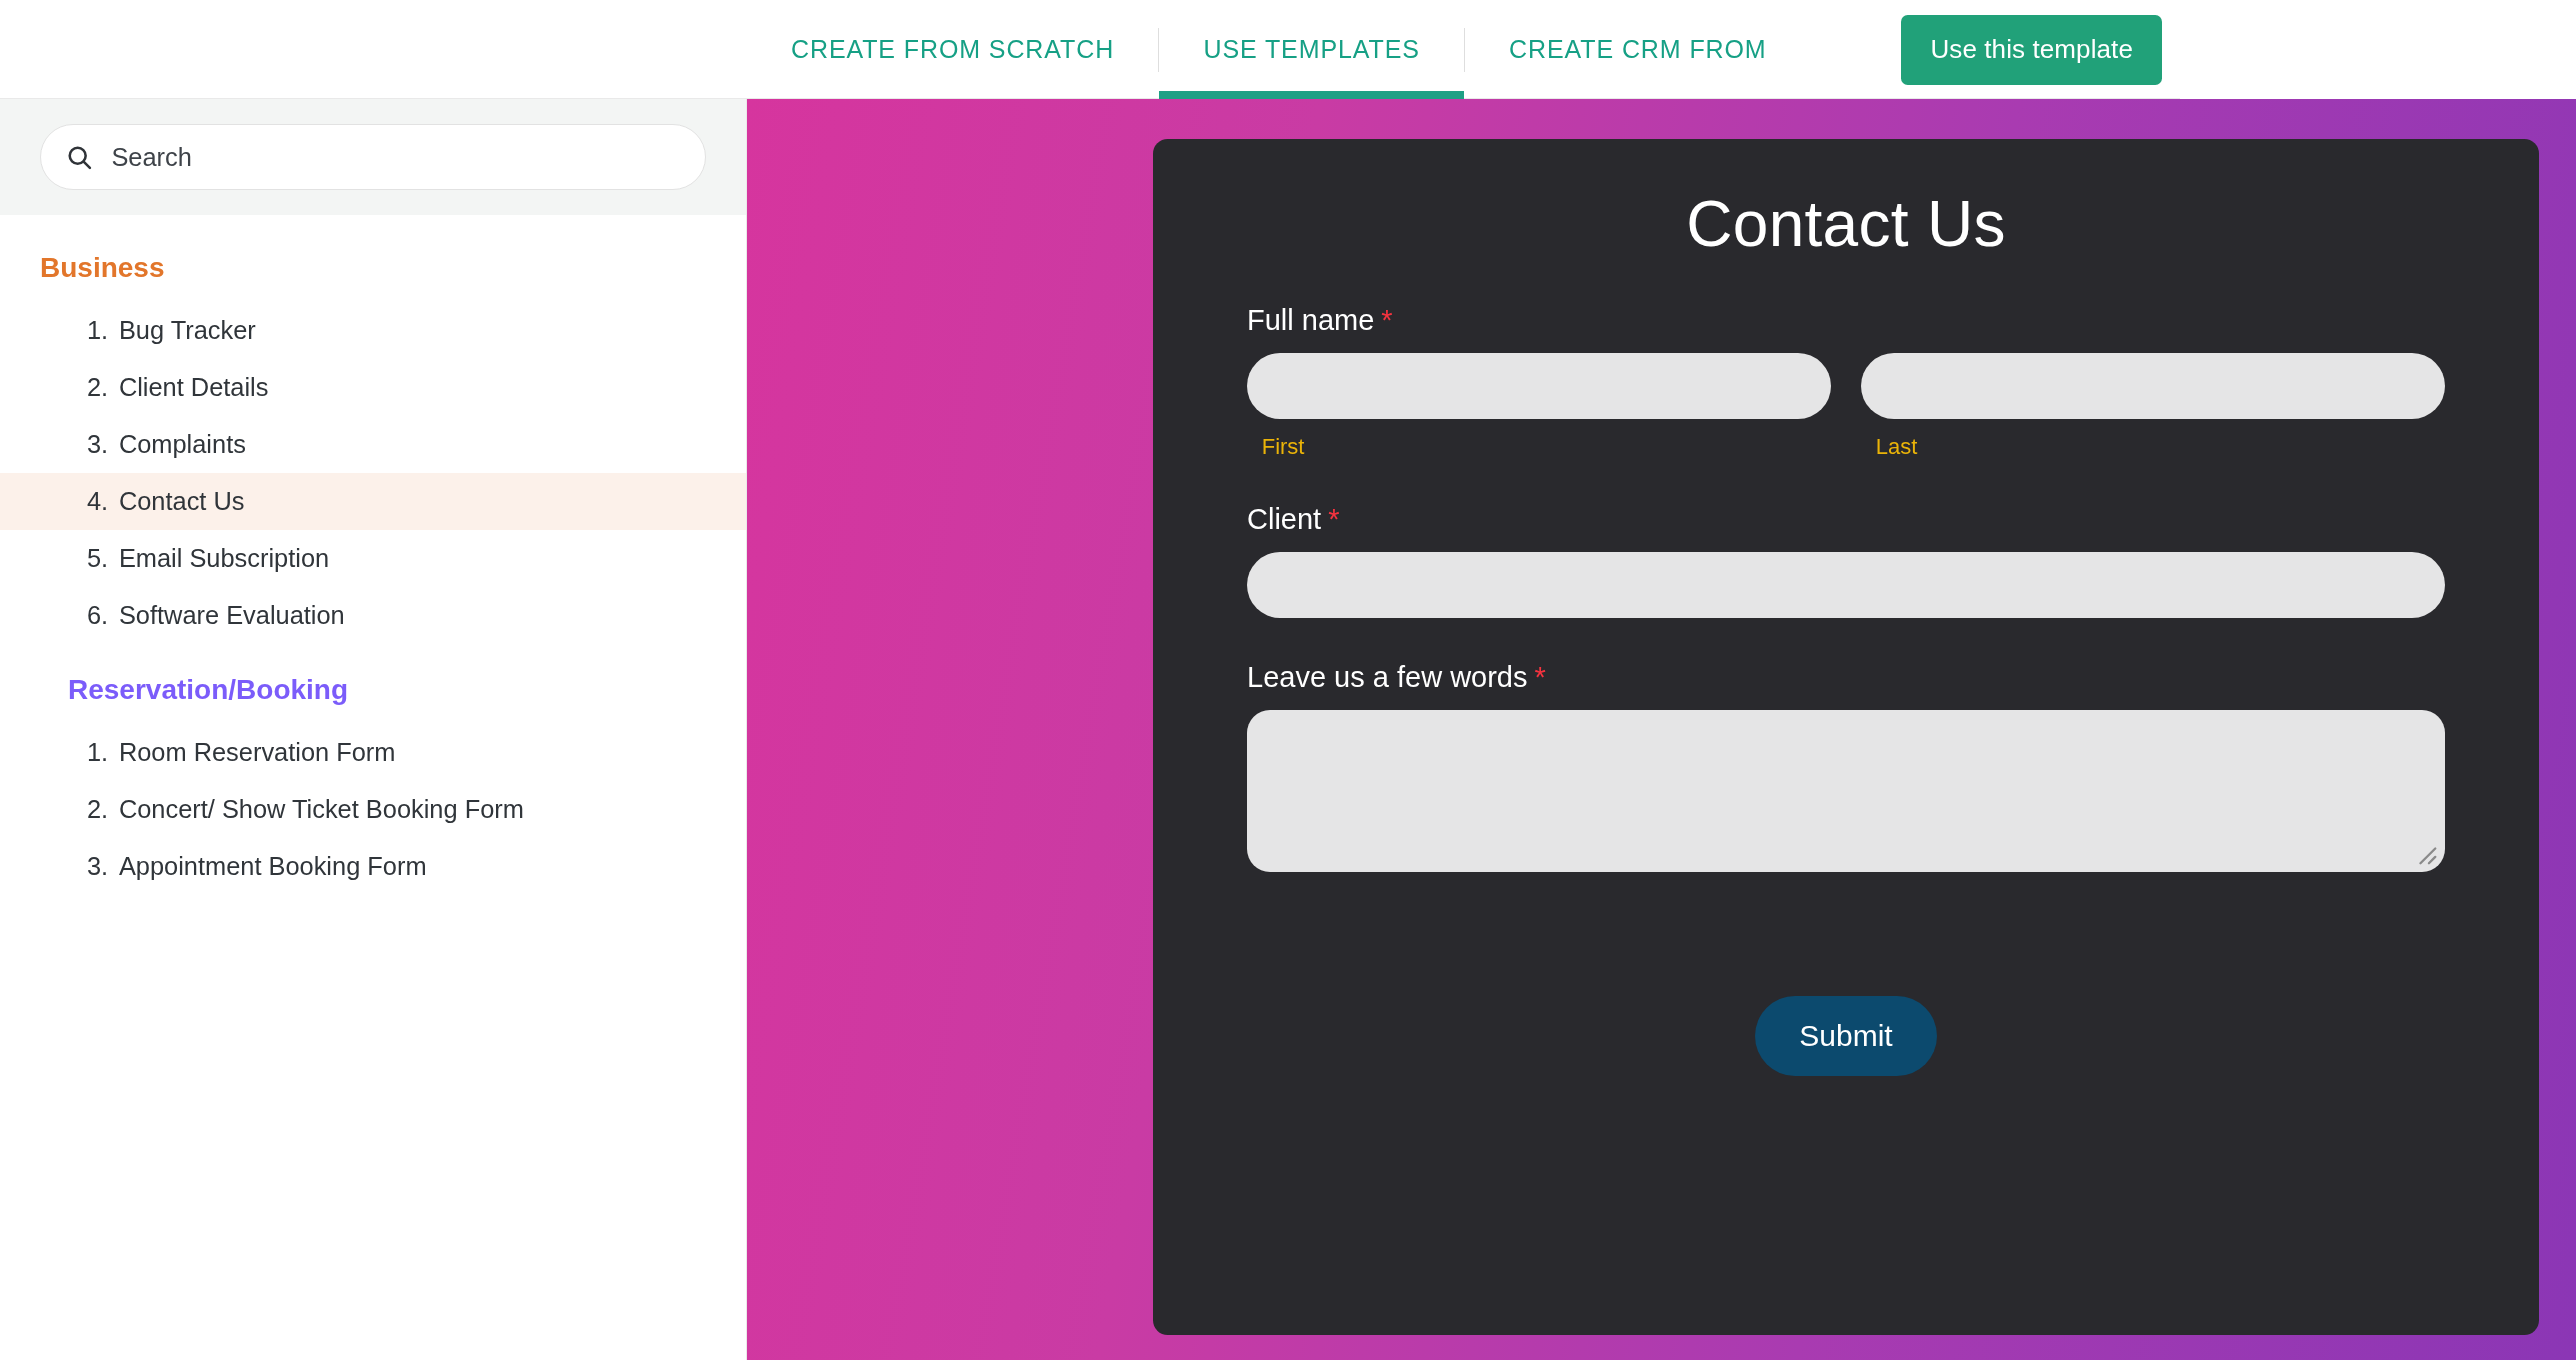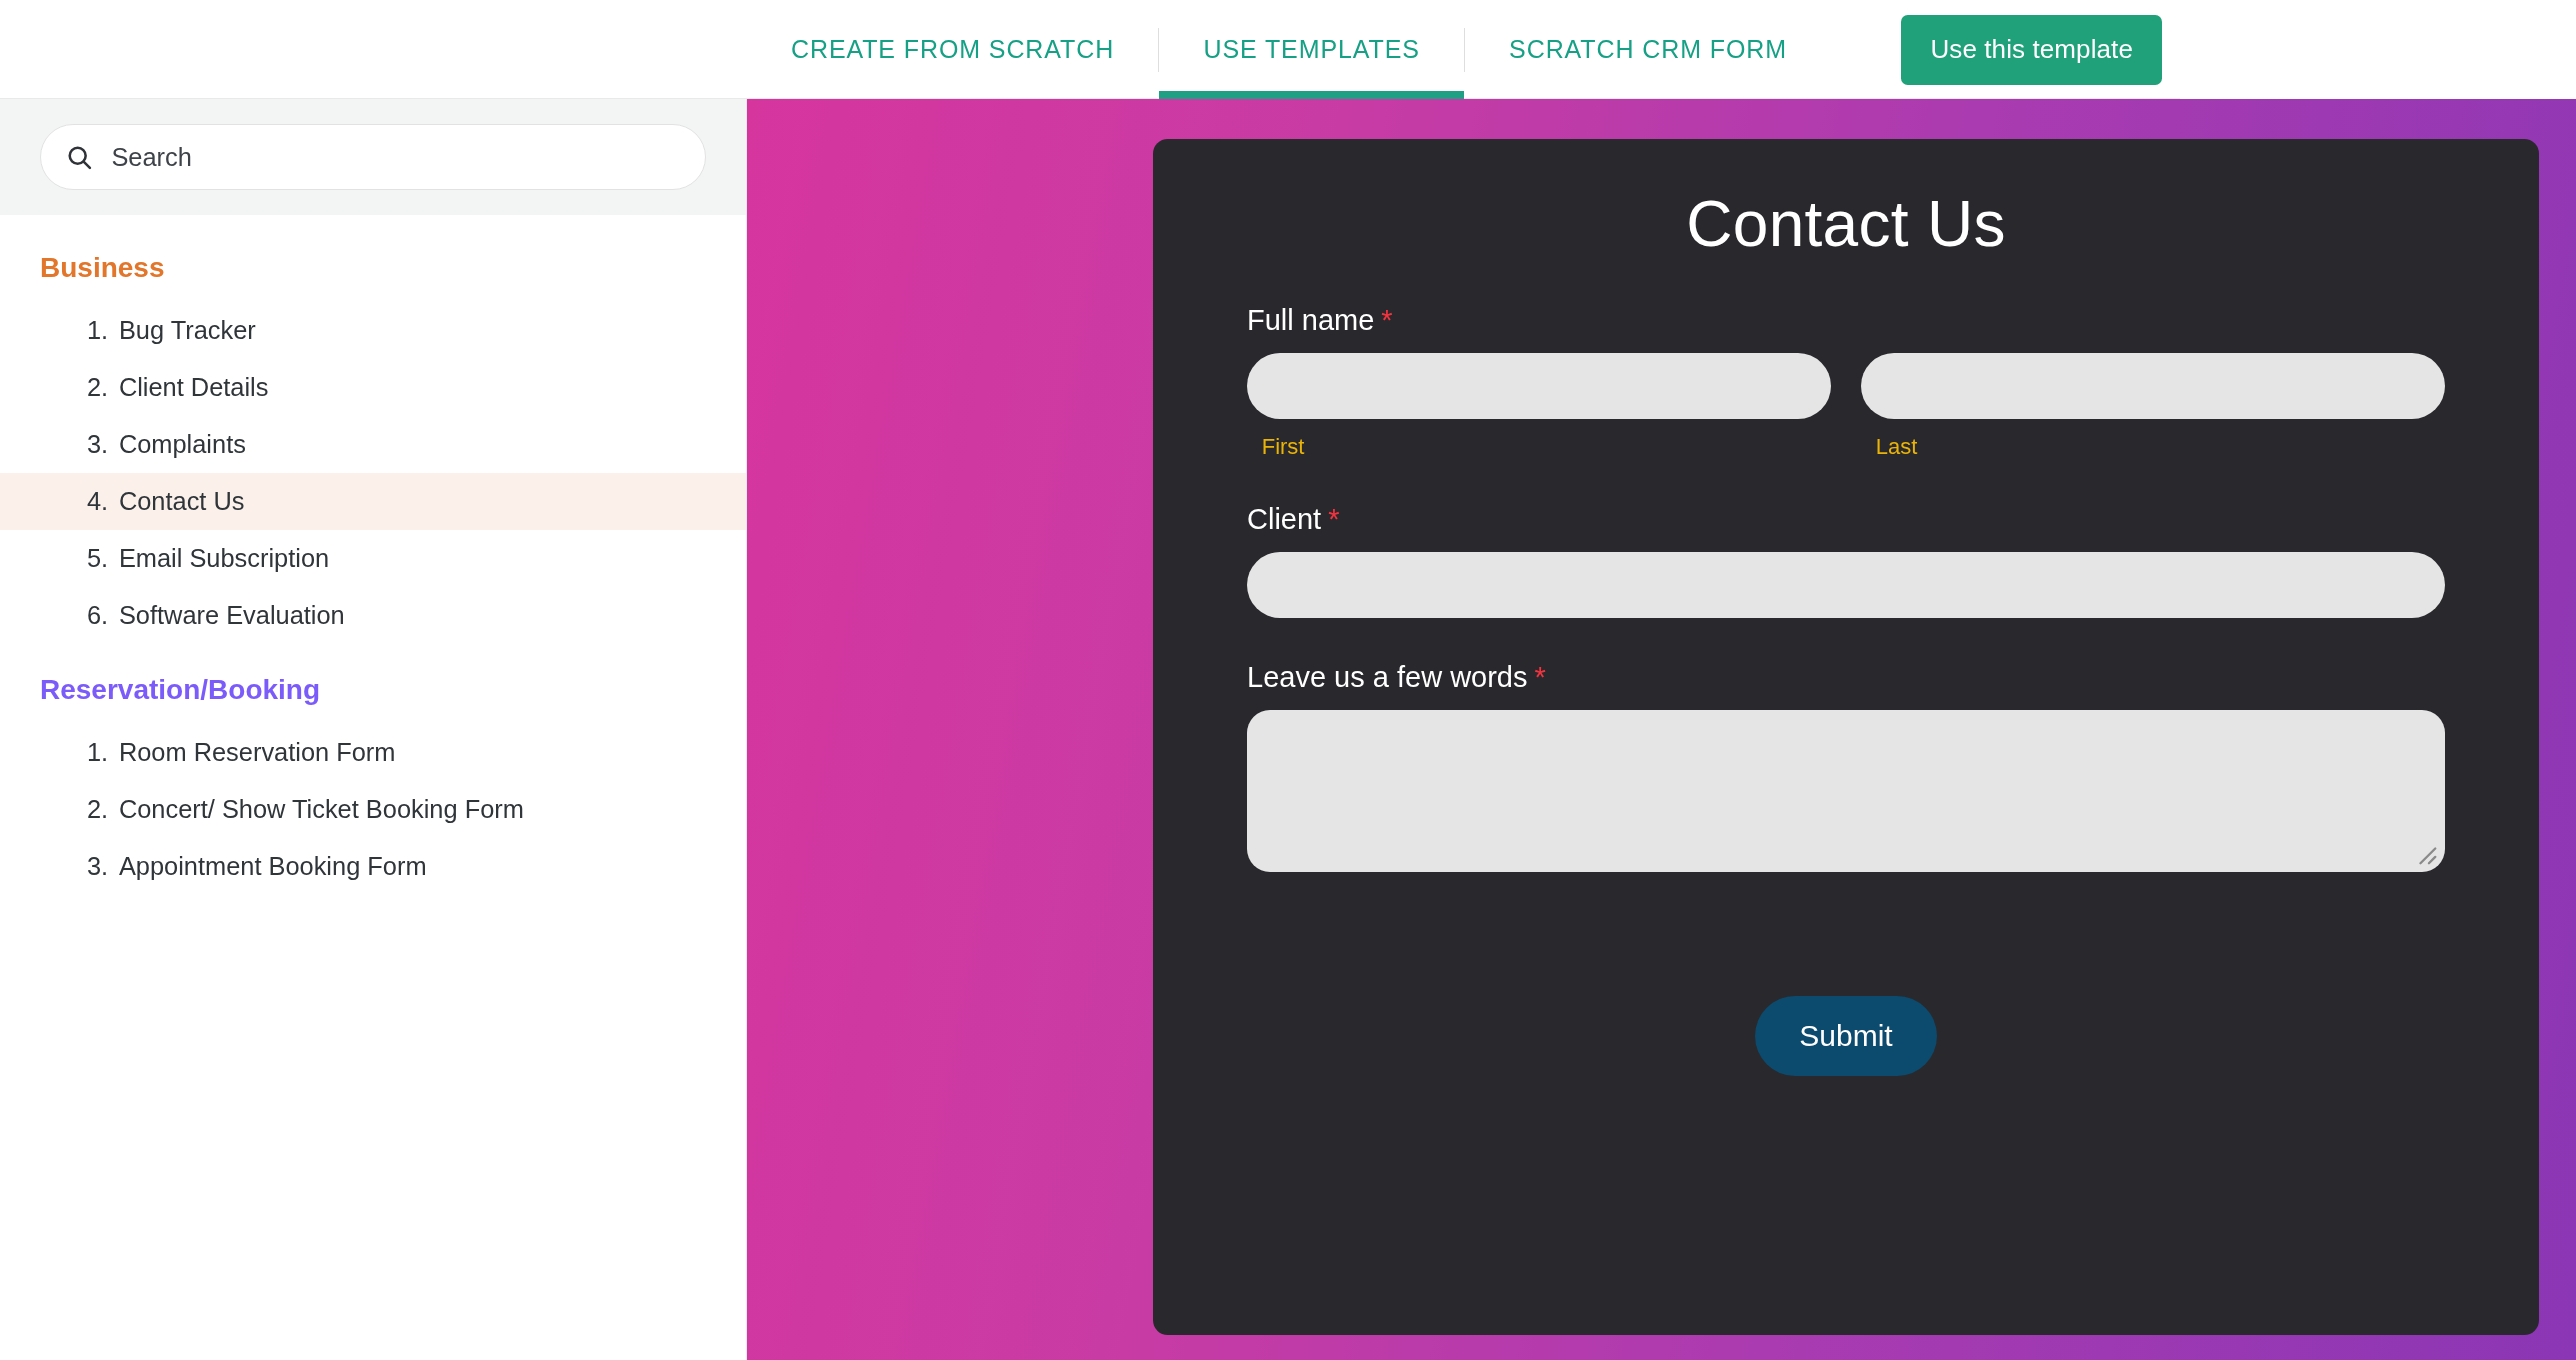--- a/index.html
+++ b/index.html
@@ -127,21 +127,21 @@
   .nav {
     padding-top: 6.7px;
   }
   .group-title {
     font-size: 28px;
     font-weight: 700;
     padding: 29px 40px 0 40px;
     line-height: 1.2;
   }
   .group-title.business { color: #e2762b; }
-  .group-title.booking  { color: #7b5cfa; }
+  .group-title.booking  { color: #7b5cfa; margin-left: 28px; }
 
   .nav-list { list-style: none; margin-top: 17.4px; }
 
   .nav-item {
     display: flex;
     align-items: center;
     height: 57px;
     padding: 0 40px 0 87px;
     font-size: 25.4px;
     color: #30353a;
@@ -269,21 +269,21 @@
 
 <div id="app">
 
   <div class="topbar">
 
     <div class="tabs">
       <button class="tab">CREATE FROM SCRATCH</button>
       <div class="tab-sep"></div>
       <button class="tab active">USE TEMPLATES</button>
       <div class="tab-sep"></div>
-      <button class="tab">SCRATCH CRM FORM</button>
+      <button class="tab">CREATE CRM FROM</button>
     </div>
 
     <button class="use-template-btn">Use this template</button>
   </div>
 
   <div class="sidebar">
 
     <div class="search-band">
       <div class="search-box">
         <span class="search-icon">

